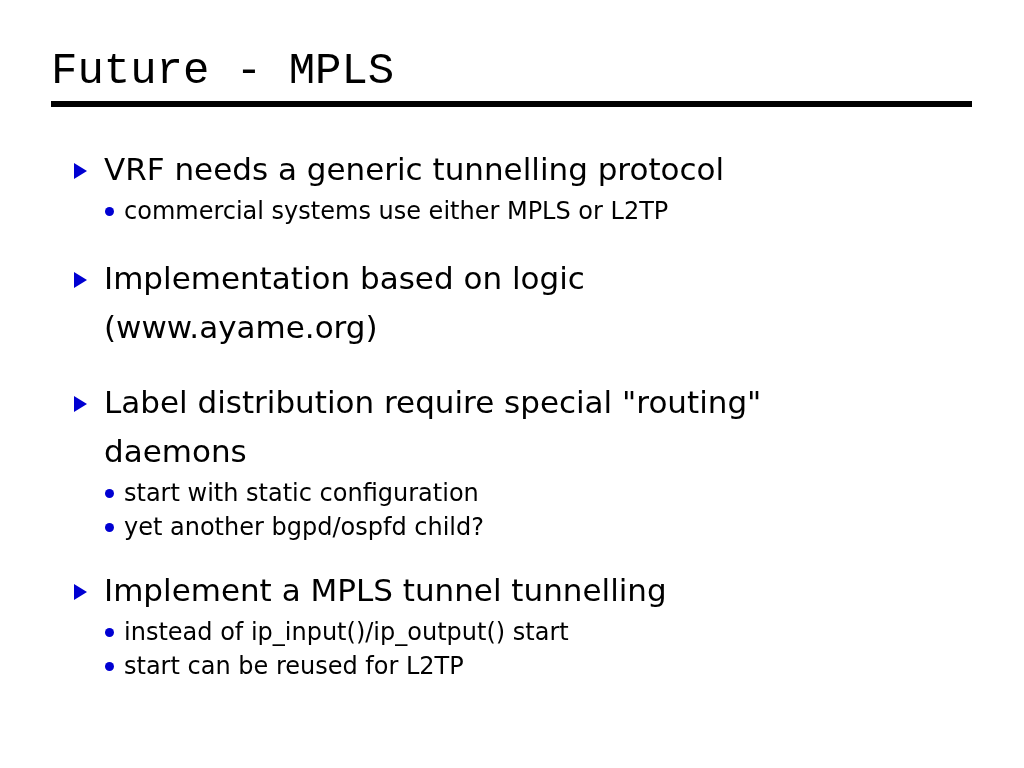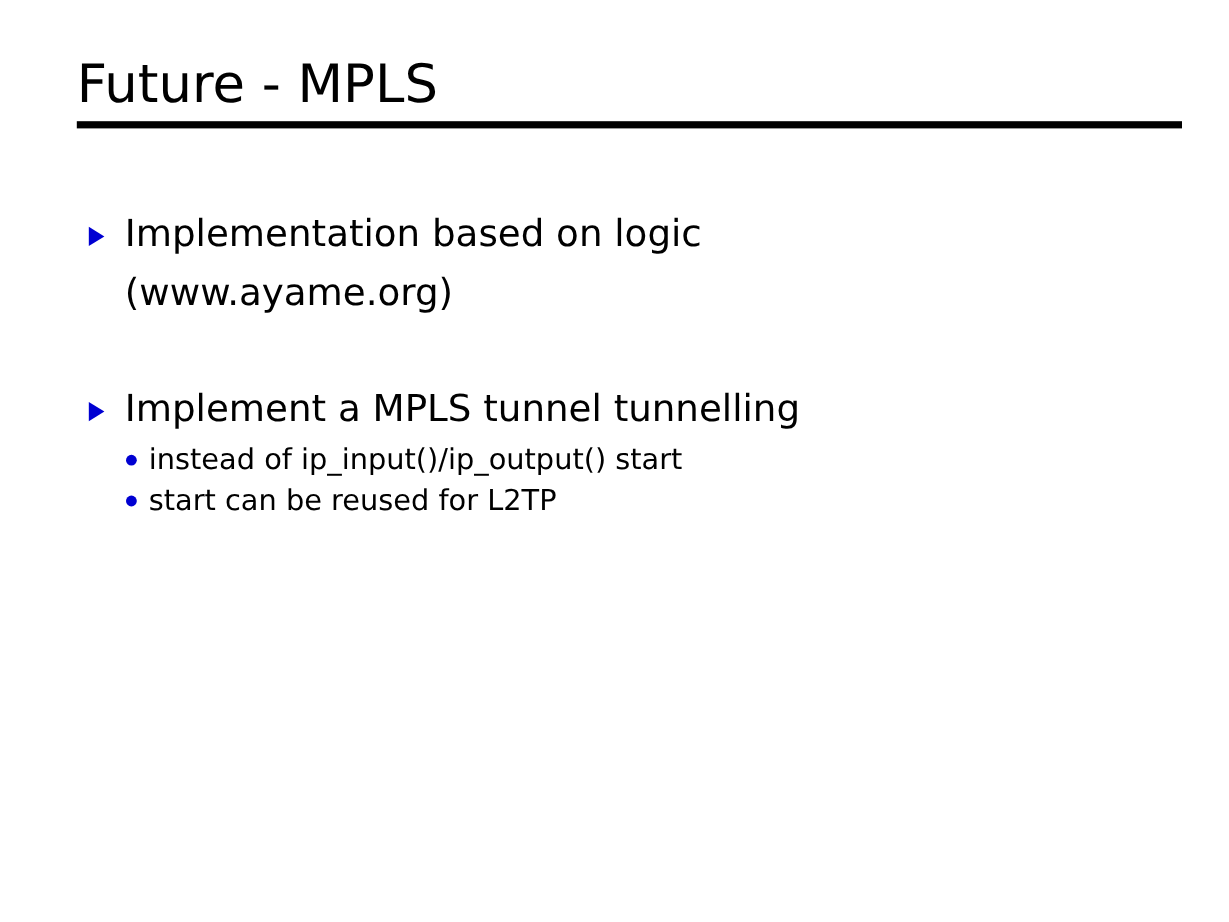--- a/index.html
+++ b/index.html
@@ -19,23 +19,24 @@
   .slide {
     position: absolute;
     left: 0; top: 0;
     width: 1024px;
     height: 768px;
   }
 
   
   .title-block {
     position: absolute;
-    left: 64px;
+    left: 51px;
     top: 45px;
     width: 921px;
+    font-family: Liberation Mono, monospace;
   }
   .slide-title {
     font-size: 44px;
     font-weight: 400;
     line-height: 52px;
     letter-spacing: 0px;
     color: #000000;
     white-space: nowrap;
   }
   .title-rule {
@@ -112,33 +113,58 @@
 
 <div class="slide">
 
   <div class="title-block">
     <div class="slide-title">Future - MPLS</div>
     <div class="title-rule"></div>
   </div>
 
   <div class="body-block">
 
+    <div class="group">
+      <div class="l1">
+        <span class="tri"></span>
+        <span class="l1-text">VRF needs a generic tunnelling protocol</span>
+      </div>
+      <div class="l2">
+        <span class="dot"></span>
+        <span class="l2-text">commercial systems use either MPLS or L2TP</span>
+      </div>
+    </div>
 
     <div class="gap-lg"></div>
 
     <div class="group">
       <div class="l1">
         <span class="tri"></span>
         <span class="l1-text">Implementation based on logic</span>
         <span class="l1-text">(www.ayame.org)</span>
       </div>
     </div>
 
     <div class="gap-lg"></div>
 
+    <div class="group">
+      <div class="l1">
+        <span class="tri"></span>
+        <span class="l1-text">Label distribution require special "routing"</span>
+        <span class="l1-text">daemons</span>
+      </div>
+      <div class="l2">
+        <span class="dot"></span>
+        <span class="l2-text">start with static configuration</span>
+      </div>
+      <div class="l2">
+        <span class="dot"></span>
+        <span class="l2-text">yet another bgpd/ospfd child?</span>
+      </div>
+    </div>
 
     <div class="gap-md"></div>
 
     <div class="group">
       <div class="l1">
         <span class="tri"></span>
         <span class="l1-text">Implement a MPLS tunnel tunnelling</span>
       </div>
       <div class="l2">
         <span class="dot"></span>

